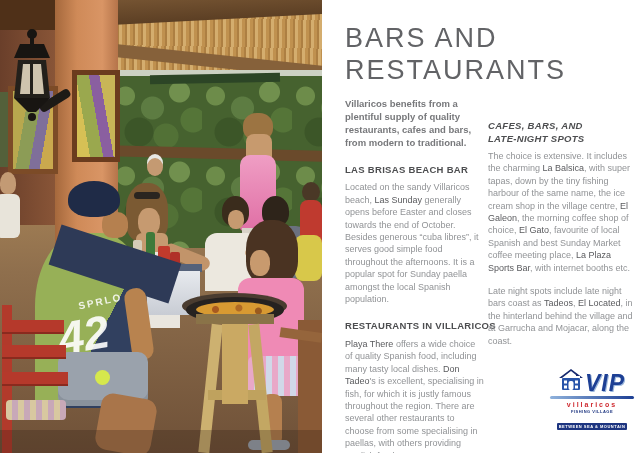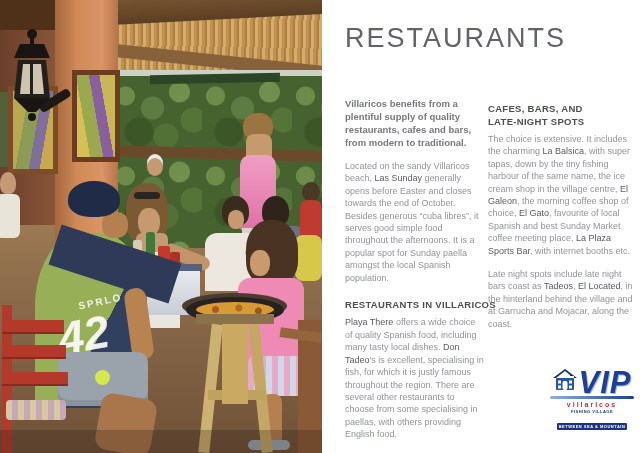--- a/index.html
+++ b/index.html
@@ -125,28 +125,28 @@
   .content { position:absolute; left:322px; top:0; right:0; bottom:0; background:#ffffff; }
   .page-title { position:absolute; left:23px; top:22px; font-size:27px; line-height:32px;
     letter-spacing:2px; color:#626366; font-weight:400; }
   .page-title span { display:block; }
   .col { position:absolute; top:97px; font-size:9px; line-height:12.4px; color:#919396; }
   .col-left  { left:23px;  width:139px; }
   .col-right { left:166px; width:146px; }
   .intro { font-weight:bold; color:#77787b; font-size:9.5px; line-height:13px; margin-bottom:3px; }
   .sec-head { font-weight:bold; color:#4d4e50; font-size:9.5px; letter-spacing:.3px;
     margin-top:15px; margin-bottom:5px; white-space:nowrap; }
-  .sec-head.wrap { white-space:normal; width:108px; margin-top:6px; line-height:12.5px; }
+  .sec-head.wrap { white-space:normal; width:108px; margin-top:23px; line-height:12.5px;font-style:italic; }
   .col p { margin-bottom:11px; }
   .col strong { color:#5a5b5e; font-weight:normal; }
 
   
   .logo { position:absolute; right:6px; bottom:21px; width:84px; text-align:center; }
   .logo-row { display:flex; align-items:flex-end; justify-content:center; gap:2px; }
-  .logo-acronym { font-size:31px; line-height:24px; font-weight:bold; font-style:italic;
+  .logo-acronym { font-size:23px; line-height:24px; font-weight:bold; font-style:italic;
     color:#1d3f94; letter-spacing:1px; text-shadow:1px 1px 0 #9db8dc; }
   .logo-bar { height:3px; margin-top:1px; background:linear-gradient(90deg,#8fb2dc,#1d3f94); border-radius:2px; }
   .logo-name { margin-top:2px; color:#cf2b31; font-weight:bold; font-size:7px; letter-spacing:2px; }
   .logo-tag1 { margin-top:1px; color:#1d3580; font-weight:bold; font-size:4px; letter-spacing:.5px; }
   .logo-tag2 { margin-top:1px; background:#1d3580; color:#ffffff; font-weight:bold; font-size:4px;
     letter-spacing:.5px; padding:1px 2px; display:inline-block; border-radius:1px; }
 </style>
 </head>
 <body>
 
@@ -240,26 +240,28 @@
     <div class="p-stool-l2"></div>
     <div class="p-stool-bar"></div>
     <div class="p-stool-panel"></div>
     <div class="p-rchair"></div>
     <div class="p-rchair-bar"></div>
     <div class="p-bottom-shade"></div>
   </div>
 
   <div class="content">
     <h1 class="page-title">
+      <span>BARS AND</span>
       <span>RESTAURANTS</span>
     </h1>
 
     <div class="col col-left">
       <p class="intro">Villaricos benefits from a plentiful supply of quality restaurants, cafes and bars, from modern to traditional.</p>
 
+      <h2 class="sec-head">LAS BRISAS BEACH BAR</h2>
       <p><span>Located on the sandy Villaricos beach, </span><strong>Las Sunday</strong><span> generally opens before Easter and closes towards the end of October. Besides generous “cuba libres”, it serves good simple food throughout the afternoons. It is a popular spot for Sunday paella amongst the local Spanish population.</span></p>
 
       <h2 class="sec-head">RESTAURANTS IN VILLARICOS</h2>
       <p><strong>Playa There</strong><span> offers a wide choice of quality Spanish food, including many tasty local dishes. </span><strong>Don Tadeo</strong><span>'s is excellent, specialising in fish, for which it is justly famous throughout the region. There are several other restaurants to choose from some specialising in paellas, with others providing English food.</span></p>
     </div>
 
     <div class="col col-right">
       <h2 class="sec-head wrap">CAFES, BARS, AND LATE-NIGHT SPOTS</h2>
       <p><span>The choice is extensive.  It includes the charming </span><strong>La Balsica</strong><span>, with super tapas, down by the tiny fishing harbour of the same name, the ice cream shop in the village centre, </span><strong>El Galeon</strong><span>, the morning coffee shop of choice, </span><strong>El Gato</strong><span>, favourite of local Spanish and best Sunday Market coffee meeting place, </span><strong>La Plaza Sports Bar</strong><span>, with internet booths etc.</span></p>
       <p><span>Late night spots include late night bars coast as </span><strong>Tadeos</strong><span>, </span><strong>El Located</strong><span>, in the hinterland behind the village and at Garrucha and Mojacar, along the coast.</span></p>

